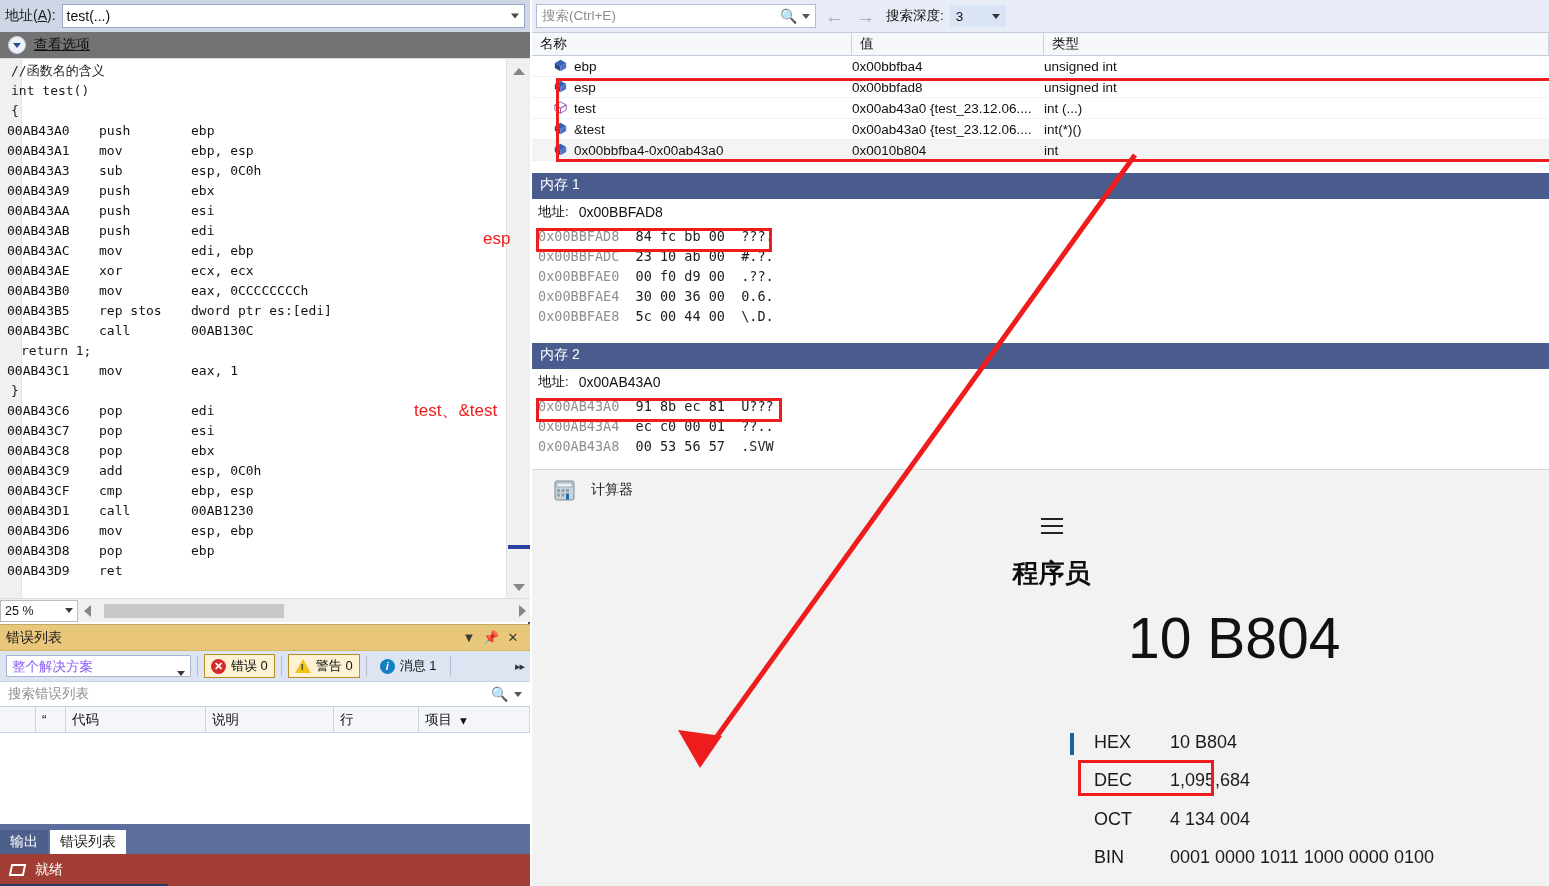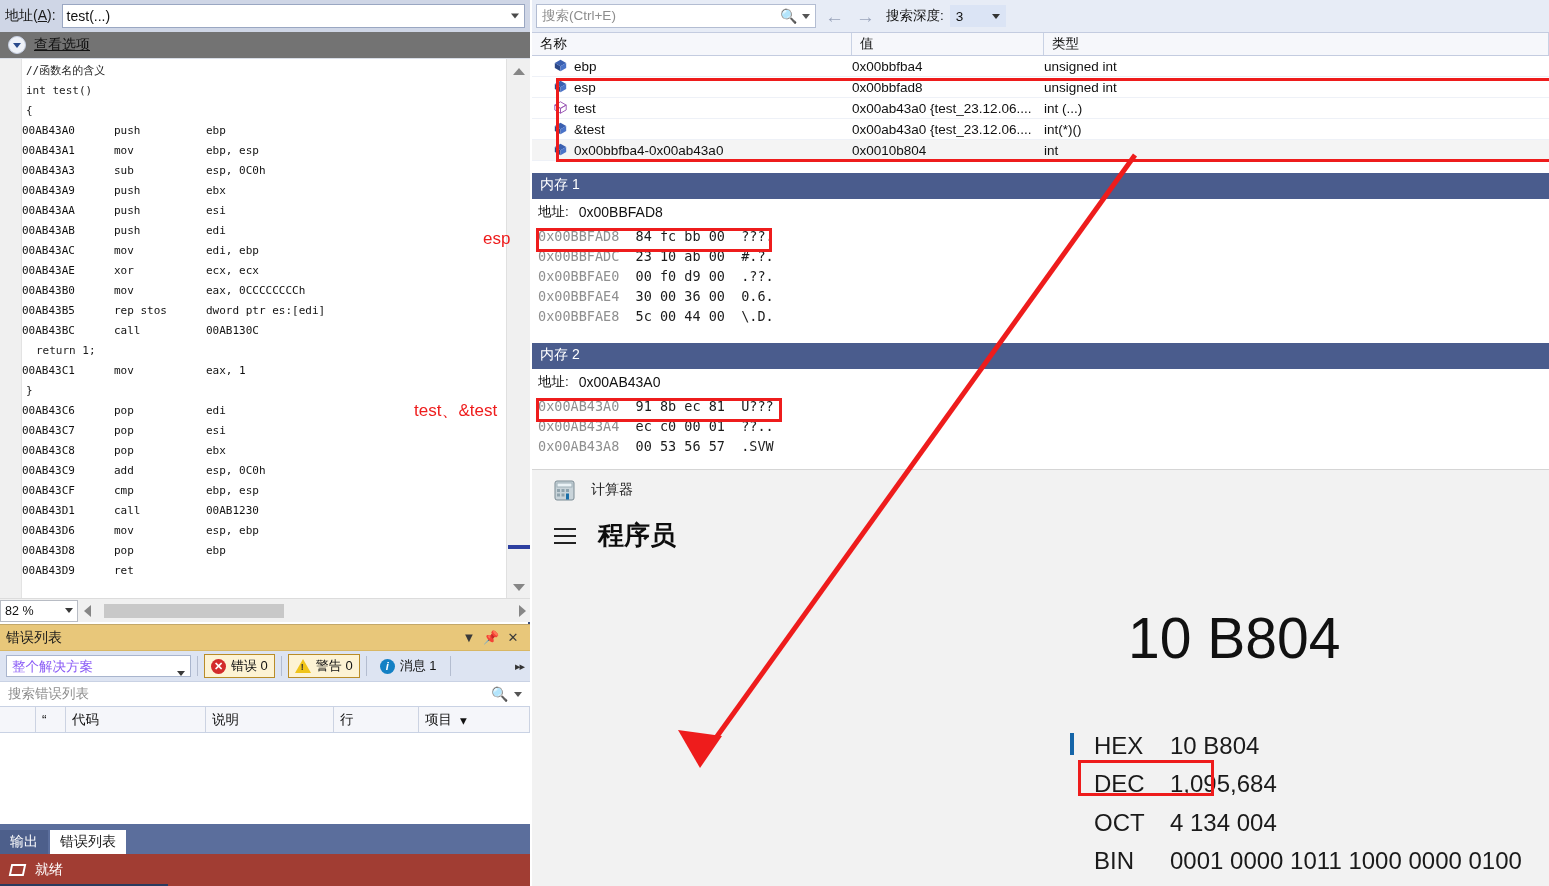--- a/index.html
+++ b/index.html
@@ -50,23 +50,23 @@
   
   #disasm-outer{
     position:absolute; left:0; top:58px; width:530px; height:540px;
     background:#ffffff; border-top:1px solid #d8dde7;
   }
   #disasm-gutter{
     position:absolute; left:0; top:0; width:22px; height:540px;
     background:#f0f0f0; border-right:1px solid #e3e3e3;
   }
   #disasm-code{
-    position:absolute; left:22px; top:0; right:24px; height:540px;
+    position:absolute; left:7px; top:0; right:24px; height:540px;
     overflow:hidden; font-family:"DejaVu Sans Mono", monospace;
-    font-size:11px; color:#1c1c1c; padding-top:2px;
+    font-size:13px; color:#1c1c1c; padding-top:2px;
   }
   .dline{ height:20px; line-height:20px; white-space:pre; position:relative; }
   .dline .addr{ display:inline-block; width:92px; color:#111; }
   .dline .mn{ display:inline-block; width:92px; color:#111; }
   .dline .op{ color:#111; }
   .dline.src{ padding-left:14px; }
   .dline.plain{ padding-left:4px; }
   
   #disasm-vscroll{
     position:absolute; right:0; top:0; width:24px; height:540px;
@@ -263,28 +263,28 @@
     white-space:nowrap;
   }
   
   #calc{
     position:absolute; left:0; top:469px; width:1017px; height:417px; background:#f2f2f2;
     border-top:1px solid #d5d5d5;
   }
   #calc-appbar{ height:40px; display:flex; align-items:center; padding-left:22px; gap:16px; }
   #calc-appicon{ width:21px; height:21px; position:relative; }
   #calc-apptitle{ font-size:14px; color:#1a1a1a; }
-  #calc-mode{ display:flex; align-items:center; padding-left:22px; gap:22px; margin-top:8px; }
+  #calc-mode{ display:flex; align-items:center; padding-left:22px; gap:22px; margin-top:8px;flex-direction:column; }
   #hamburger{ width:22px; height:16px; display:flex; flex-direction:column; justify-content:space-between; }
   #hamburger span{ display:block; height:2px; background:#222; }
   #calc-modetitle{ font-size:26px; font-weight:bold; color:#0d0d0d; }
   #calc-display{
     position:absolute; left:596px; top:135px; font-size:57px; color:#111; letter-spacing:0px;
   }
-  .radix-row{ position:absolute; display:flex; align-items:center; font-size:24px; color:#1a1a1a; }
+  .radix-row{ position:absolute; display:flex; align-items:center; font-size:18px; color:#1a1a1a; }
   .radix-row .rk{ width:76px; }
   .radix-row .rv{ }
   #radix-sel-bar{ position:absolute; left:538px; top:263px; width:4px; height:22px; background:#1565a8; }
   #dec-hl{ position:absolute; left:546px; top:290px; width:136px; height:36px; border:3px solid #ee1c1c; }
   
   #arrow-svg{ position:absolute; left:0; top:0; width:1549px; height:886px; pointer-events:none; }
 </style>
 </head>
 <body>
 
@@ -341,21 +341,21 @@
         </div>
       <div id="disasm-marker"></div>
       <div class="arr down">
           <i class="d"></i>
         </div>
     </div>
   </div>
 
   <div id="zoom-bar">
     <div id="zoom-combo">
-      <span class="cv">82 %</span>
+      <span class="cv">25 %</span>
       <i></i>
     </div>
     <div id="hscroll">
       <span class="lar"></span>
       <span class="thumb"></span>
       <span class="rar"></span>
     </div>
   </div>
 
   <div id="errlist">

